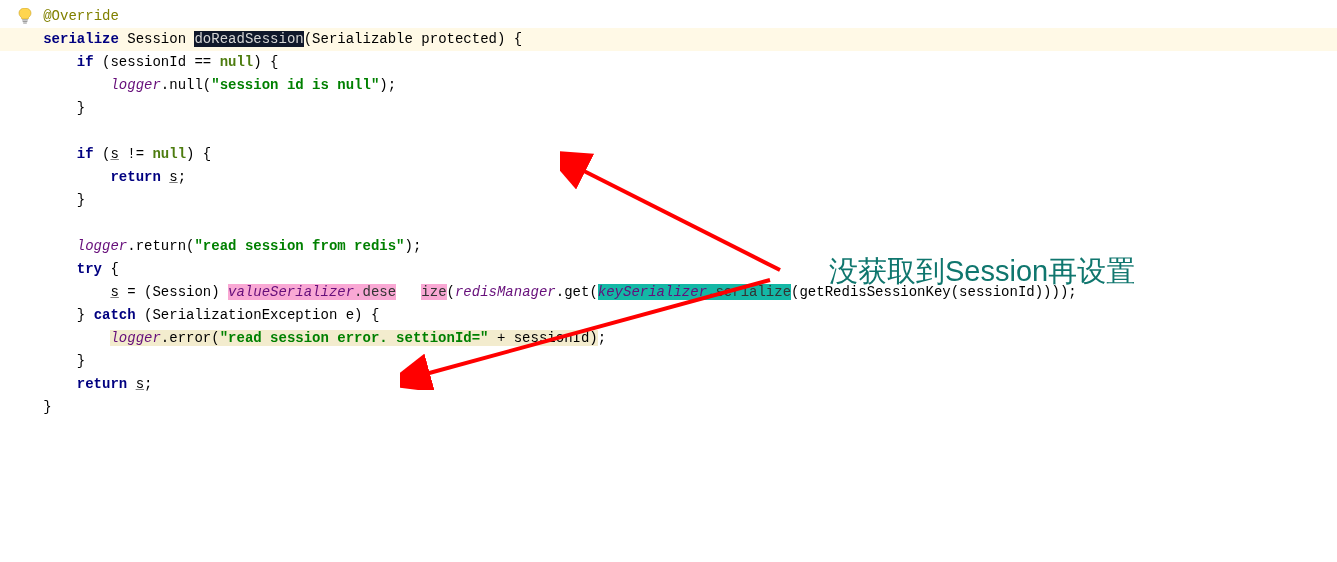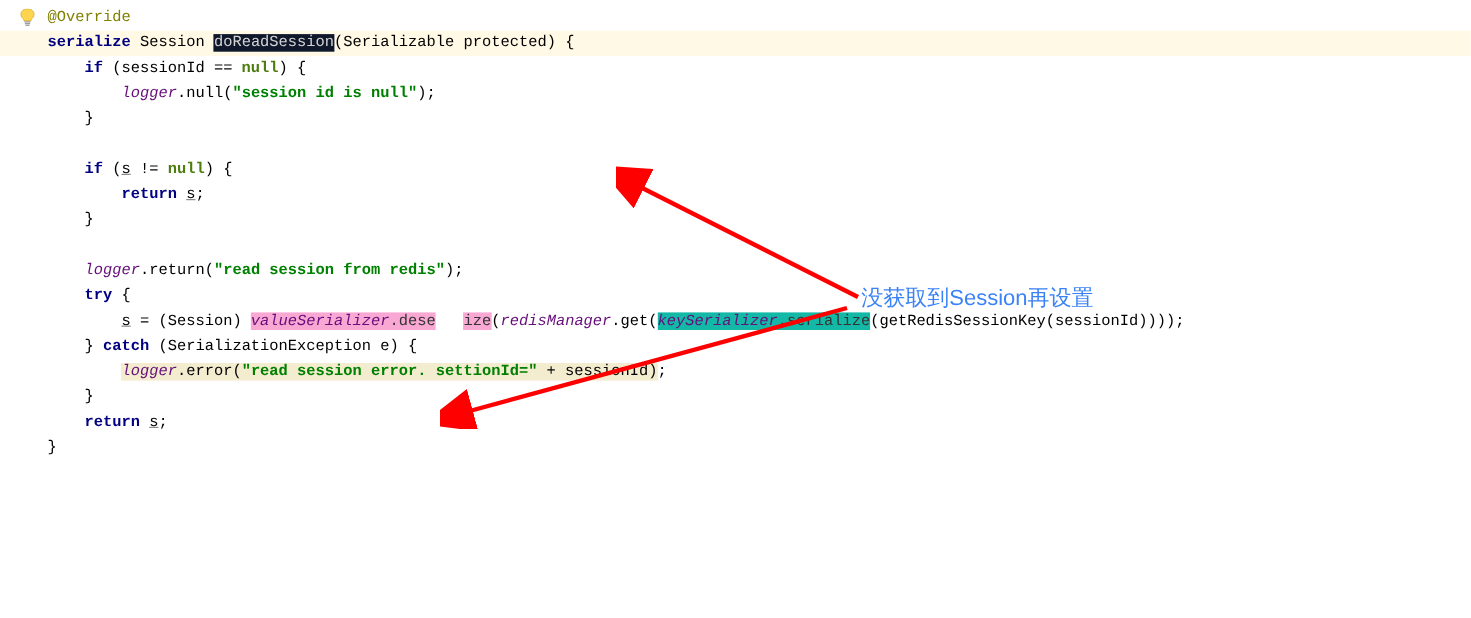--- a/index.html
+++ b/index.html
@@ -88,25 +88,26 @@
       background: #14b8a6;
       color: #333;
     }
 
     .warning-hl {
       background: #f3ecce;
     }
 
     .annotation-text {
       position: absolute;
-      color: #3b82f6;
+      color: #0f766e;
       font-family: Arial, 'Microsoft YaHei', sans-serif;
-      font-size: 20px;
+      font-size: 29px;
       font-weight: 400;
       white-space: nowrap;
+      margin-left: 46px;
     }
 
     .arrow-svg {
       position: absolute;
       pointer-events: none;
     }
   </style>
 </head>
 <body>
 

